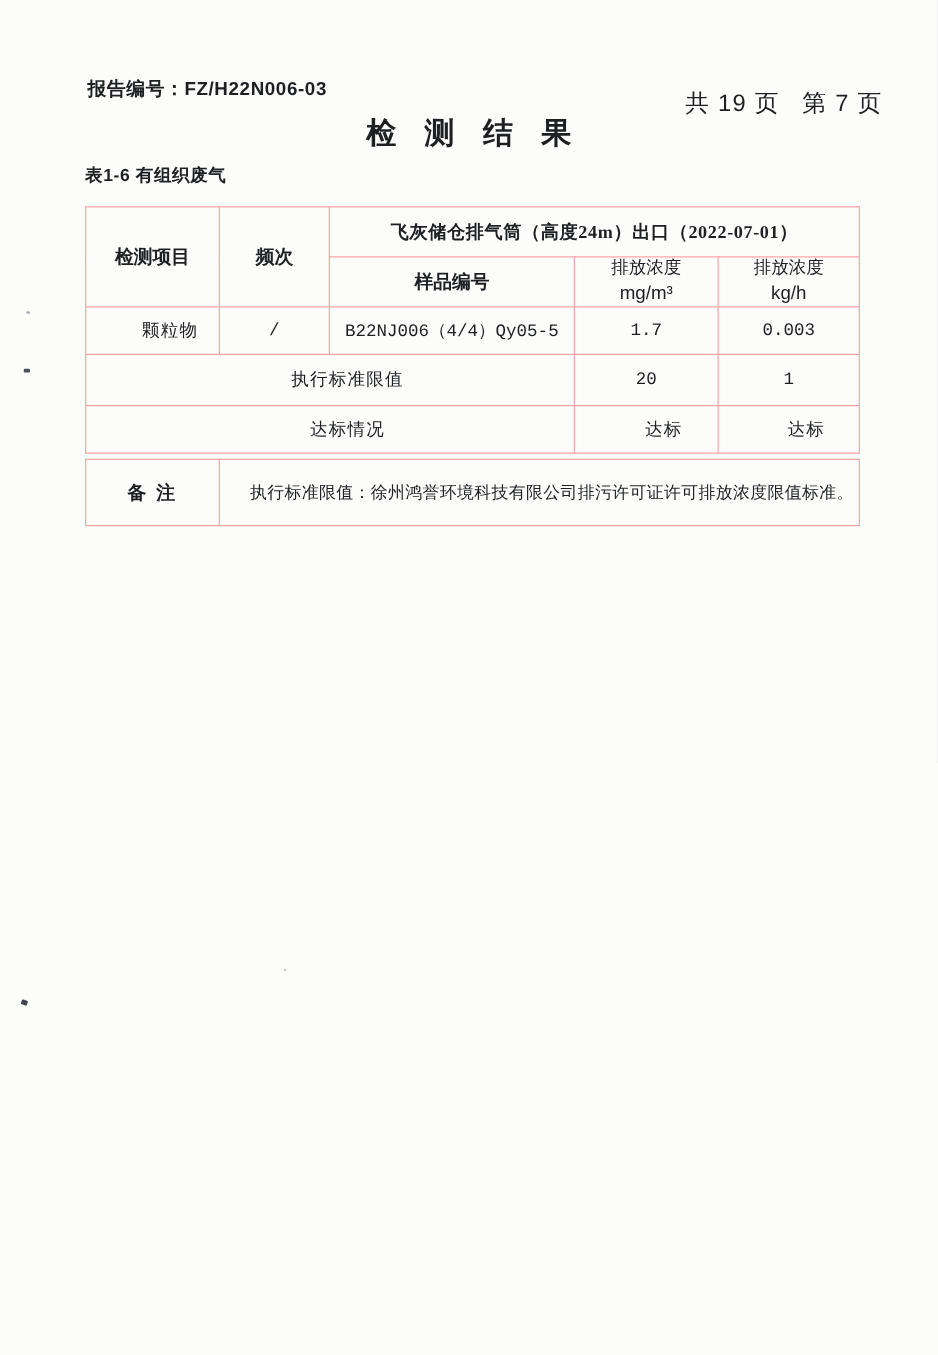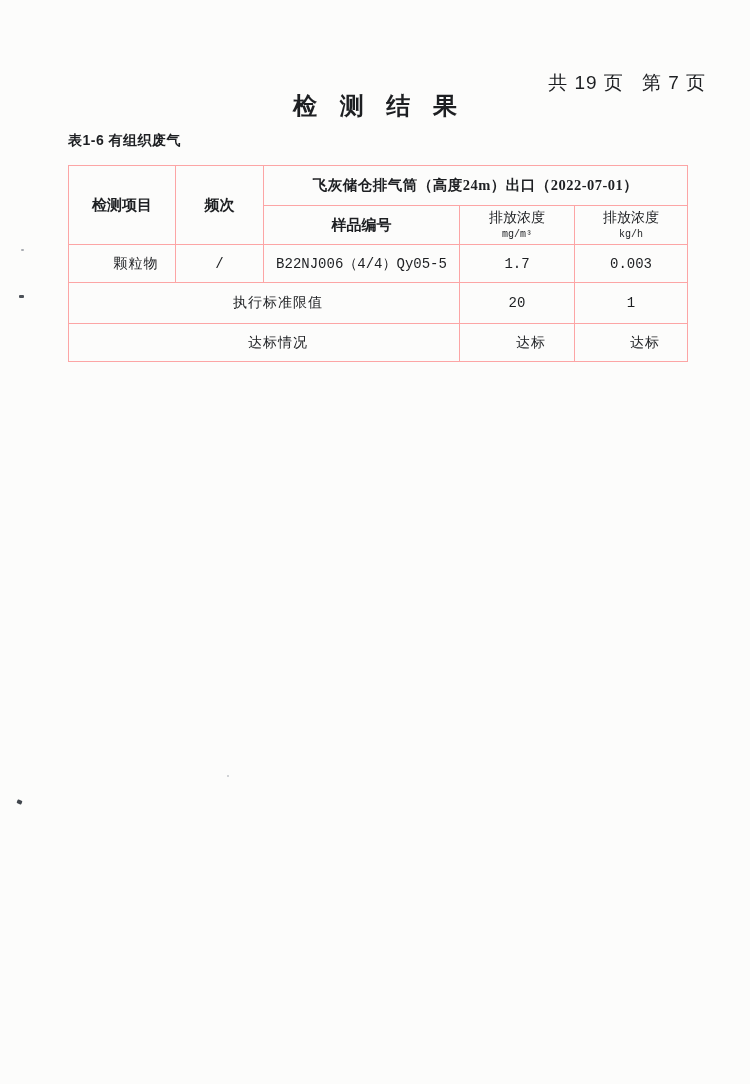--- a/index.html
+++ b/index.html
@@ -35,21 +35,21 @@
   td,th{
     border:1px solid #fca5a5;padding:0 4px;text-align:center;vertical-align:middle;
     font-weight:normal;font-size:14px;overflow:hidden;
   }
   .hdr-sans{font-family:"Liberation Sans","DejaVu Sans",sans-serif;font-size:15px;font-weight:600;}
   .merged-head{
     font-family:"Liberation Serif","DejaVu Serif",serif;
     font-weight:700;font-size:14.5px;letter-spacing:.5px;
   }
   .unit-head{font-family:"Liberation Serif","DejaVu Serif",serif;font-size:14px;line-height:1.35;}
-  .unit-head .unit{font-family:Liberation Mono, monospace;font-size:10px;}
+  .unit-head .unit{font-family:Liberation Sans, sans-serif;font-size:15px;}
   .val{font-family:"Liberation Mono","DejaVu Sans Mono",monospace;font-size:14px;}
   .cjk-cell{font-family:"Liberation Serif","DejaVu Serif",serif;font-size:14px;letter-spacing:1px;padding-left:32px;}
 
   tr.r1 td,tr.r1 th{height:39px;}
   tr.r2 td,tr.r2 th{height:38px;}
   tr.r3 td{height:37px;}
   tr.r4 td{height:40px;}
   tr.r5 td{height:37px;}
 
   .remarks-table{margin-top:4px;}
@@ -65,20 +65,21 @@
   .speck-1{left:21px;top:249px;width:3px;height:2px;background:#8d9299;opacity:.75;}
   .speck-2{left:19px;top:295px;width:5px;height:3px;background:#4c5158;}
   .speck-3{left:17px;top:800px;width:5px;height:4px;background:#41464d;transform:rotate(20deg);}
   .speck-4{left:227px;top:775px;width:2px;height:2px;background:#c3c6ca;}
 </style>
 </head>
 <body>
 
 <div class="page">
 
+  <div class="report-no sans">报告编号：FZ/H22N006-03</div>
 
   <div class="pagination sans">
     <span>共 19 页</span><span class="pg-gap"></span><span>第 7 页</span>
   </div>
 
   <h1 class="title sans">检 测 结 果</h1>
 
   <div class="caption sans">表1-6 有组织废气</div>
 
   <div class="tbl-wrap">
@@ -120,20 +121,32 @@
           <td class="val">1</td>
         </tr>
         <tr class="r5">
           <td colspan="3" class="cjk-cell">达标情况</td>
           <td class="cjk-cell">达标</td>
           <td class="cjk-cell">达标</td>
         </tr>
       </tbody>
     </table>
 
+    <table class="remarks-table">
+      <colgroup>
+        <col style="width:107px">
+          <col style="width:512px">
+      </colgroup>
+      <tbody>
+        <tr>
+          <td class="remarks-label sans">备 注</td>
+          <td class="remarks-text">执行标准限值：徐州鸿誉环境科技有限公司排污许可证许可排放浓度限值标准。</td>
+        </tr>
+      </tbody>
+    </table>
   </div>
 
   <div class="speck speck-1"></div>
   <div class="speck speck-2"></div>
   <div class="speck speck-3"></div>
   <div class="speck speck-4"></div>
 
 </div>
 
 </body></html>

